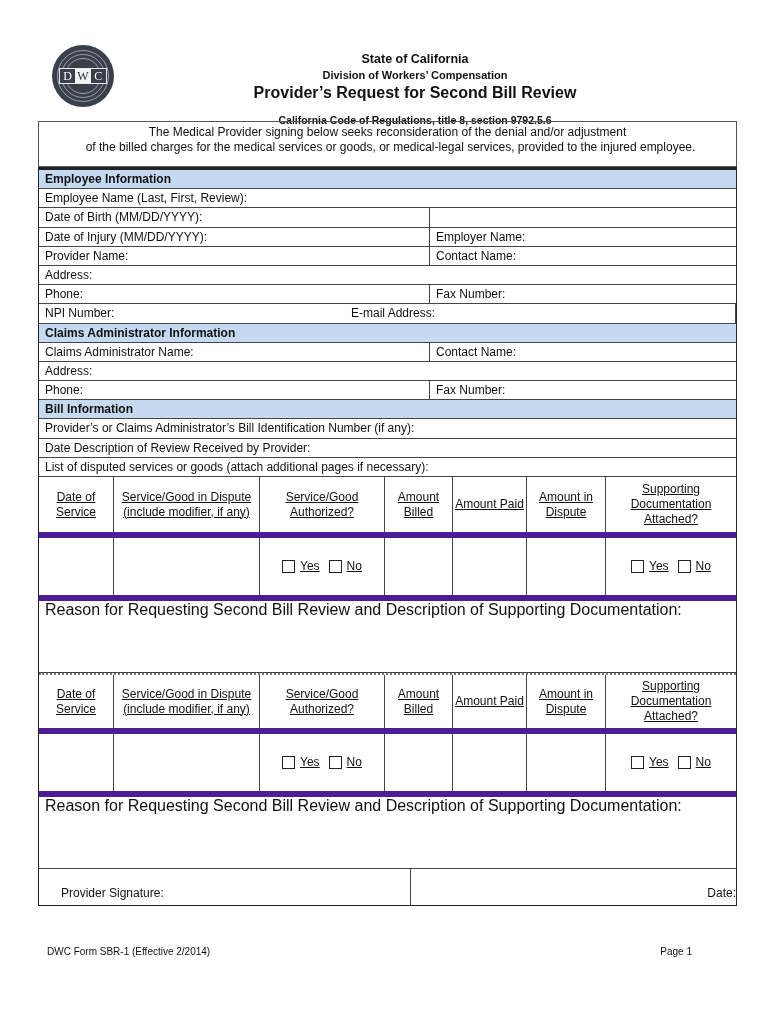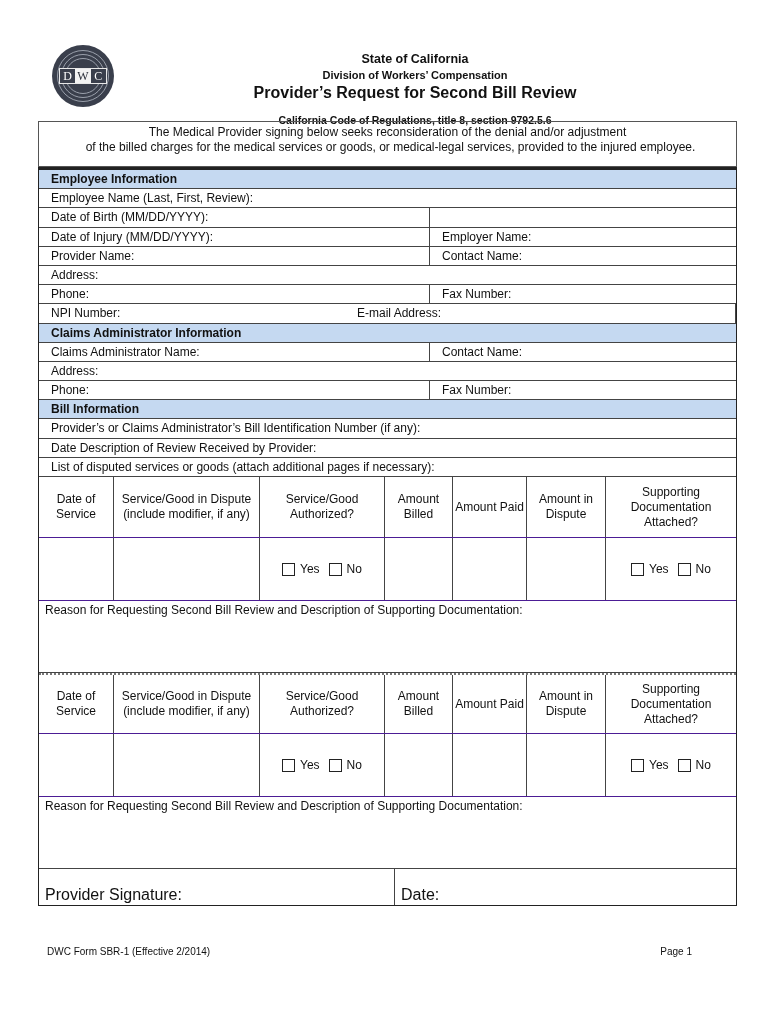--- a/index.html
+++ b/index.html
@@ -20,44 +20,44 @@
   .h-div { font-size: 11px; font-weight: bold; line-height: 16px; }
   .h-title { font-size: 16px; font-weight: bold; line-height: 20px; }
   .h-code { font-size: 10.5px; font-weight: bold; line-height: 18px; margin-top: 8px; }
 
   .intro { position: absolute; left: 38px; top: 121px; width: 699px; height: 46px; border: 1px solid #555; font-size: 12px; line-height: 15px; padding-top: 3px; }
   .intro .l1 { text-align: center; }
   .intro .l2 { padding-left: 6px; text-align: center; }
 
   .form { position: absolute; left: 38px; top: 167px; width: 699px; border-left: 1px solid #222; border-right: 1px solid #222; border-bottom: 1px solid #222; border-top: 3px solid #222; }
   .row { display: flex; height: 19.2px; border-bottom: 1px solid #444; font-size: 12px; line-height: 18px; }
-  .row .cell { padding-left: 12px; white-space: nowrap; overflow: hidden; }
+  .row .cell { padding-left: 6px; white-space: nowrap; overflow: hidden; }
   .row .c-left { width: 391px; border-right: 1px solid #444; }
   .row .c-right { flex: 1; }
   .row .c-full { flex: 1; }
   .sect { background: #c5d9f1; font-weight: bold; }
 
-  .grid { display: flex; border-bottom: 1px solid #4c1d95; }
+  .grid { display: flex; border-bottom: 6px solid #4c1d95; text-decoration: underline; }
   .grid .gc { border-right: 1px solid #444; display: flex; align-items: center; justify-content: center; text-align: center; font-size: 12px; line-height: 15px; }
   .grid .gc:last-child { border-right: none; }
   .w1 { width: 75px; } .w2 { width: 146px; } .w3 { width: 125px; } .w4 { width: 68px; } .w5 { width: 74px; } .w6 { width: 79px; } .w7 { flex: 1; }
   .grid.head { height: 61px; }
   .grid.body { height: 63px; }
   .grid.top-dotted { border-top: 2px dotted #777; }
 
   .yn { display: flex; align-items: center; font-size: 12px; }
   .cb { width: 13px; height: 13px; border: 1px solid #222; margin-right: 5px; display: inline-block; background: #fff; }
   .yn .lab { margin-right: 9px; }
 
-  .reason { height: 72px; border-bottom: 1px solid #444; font-size: 12px; line-height: 18px; padding-left: 6px; }
+  .reason { height: 72px; border-bottom: 1px solid #444; font-size: 16px; line-height: 18px; padding-left: 6px; }
   .reason.r2 { height: 72px; }
 
-  .sig { display: flex; height: 36px; font-size: 16px; }
+  .sig { display: flex; height: 36px; font-size: 12px; margin-left: 16px; }
   .sig .s-left { width: 356px; border-right: 1px solid #444; padding-left: 6px; padding-top: 17px; }
-  .sig .s-right { flex: 1; padding-left: 6px; padding-top: 17px; }
+  .sig .s-right { flex: 1; padding-left: 6px; padding-top: 17px; text-align: right; }
 
   .footer { position: absolute; top: 946px; font-size: 10px; }
   .footer.left { left: 47px; }
   .footer.right { right: 78px; }
 </style>
 </head>
 <body>
 
 <div class="logo">
   <div class="ring r1"></div>

